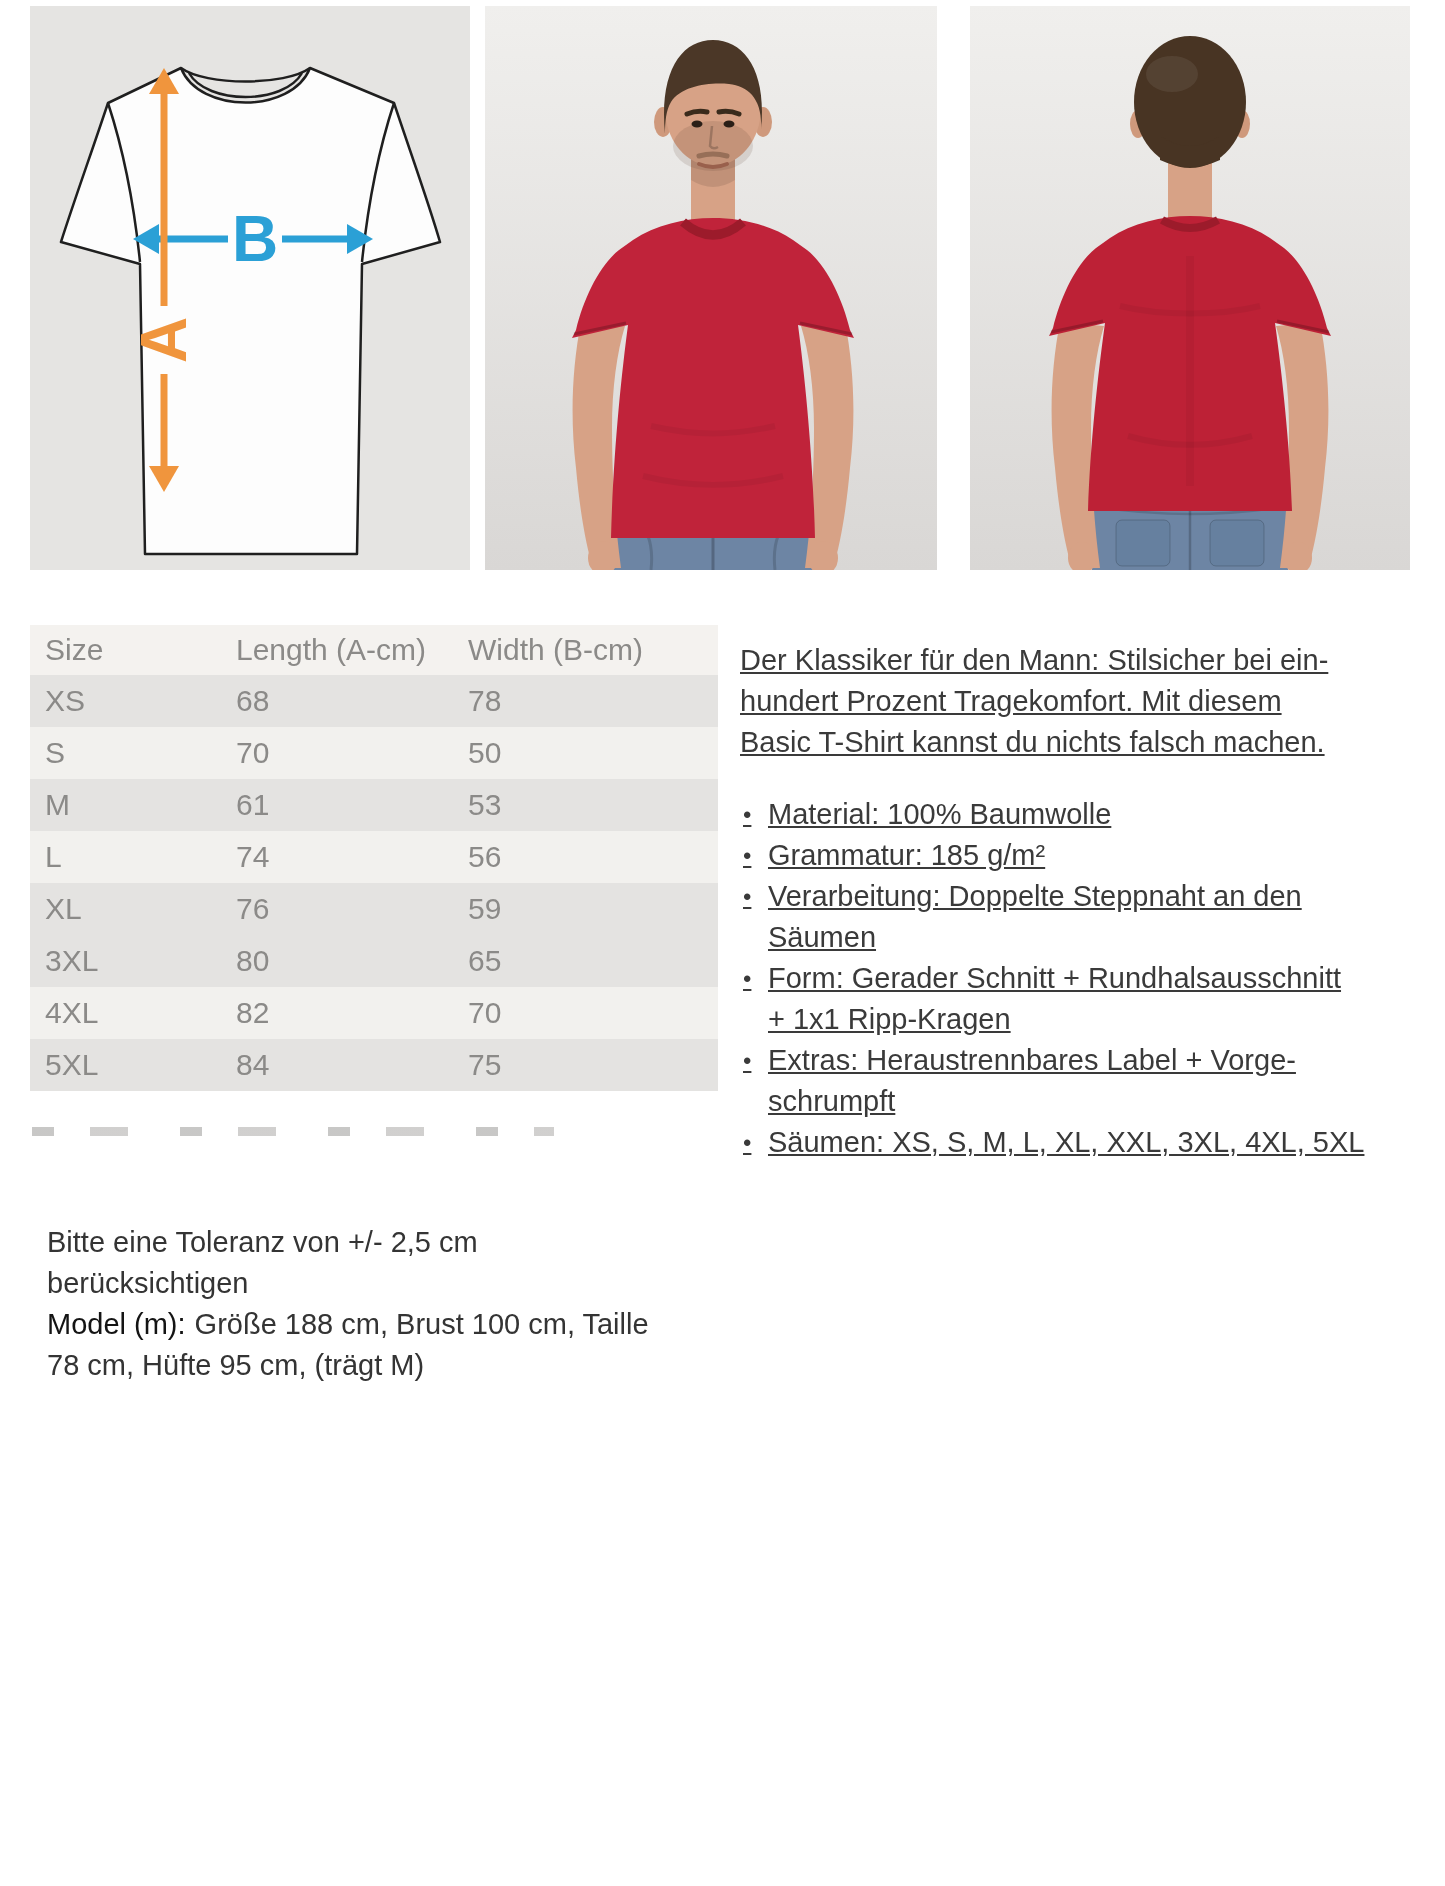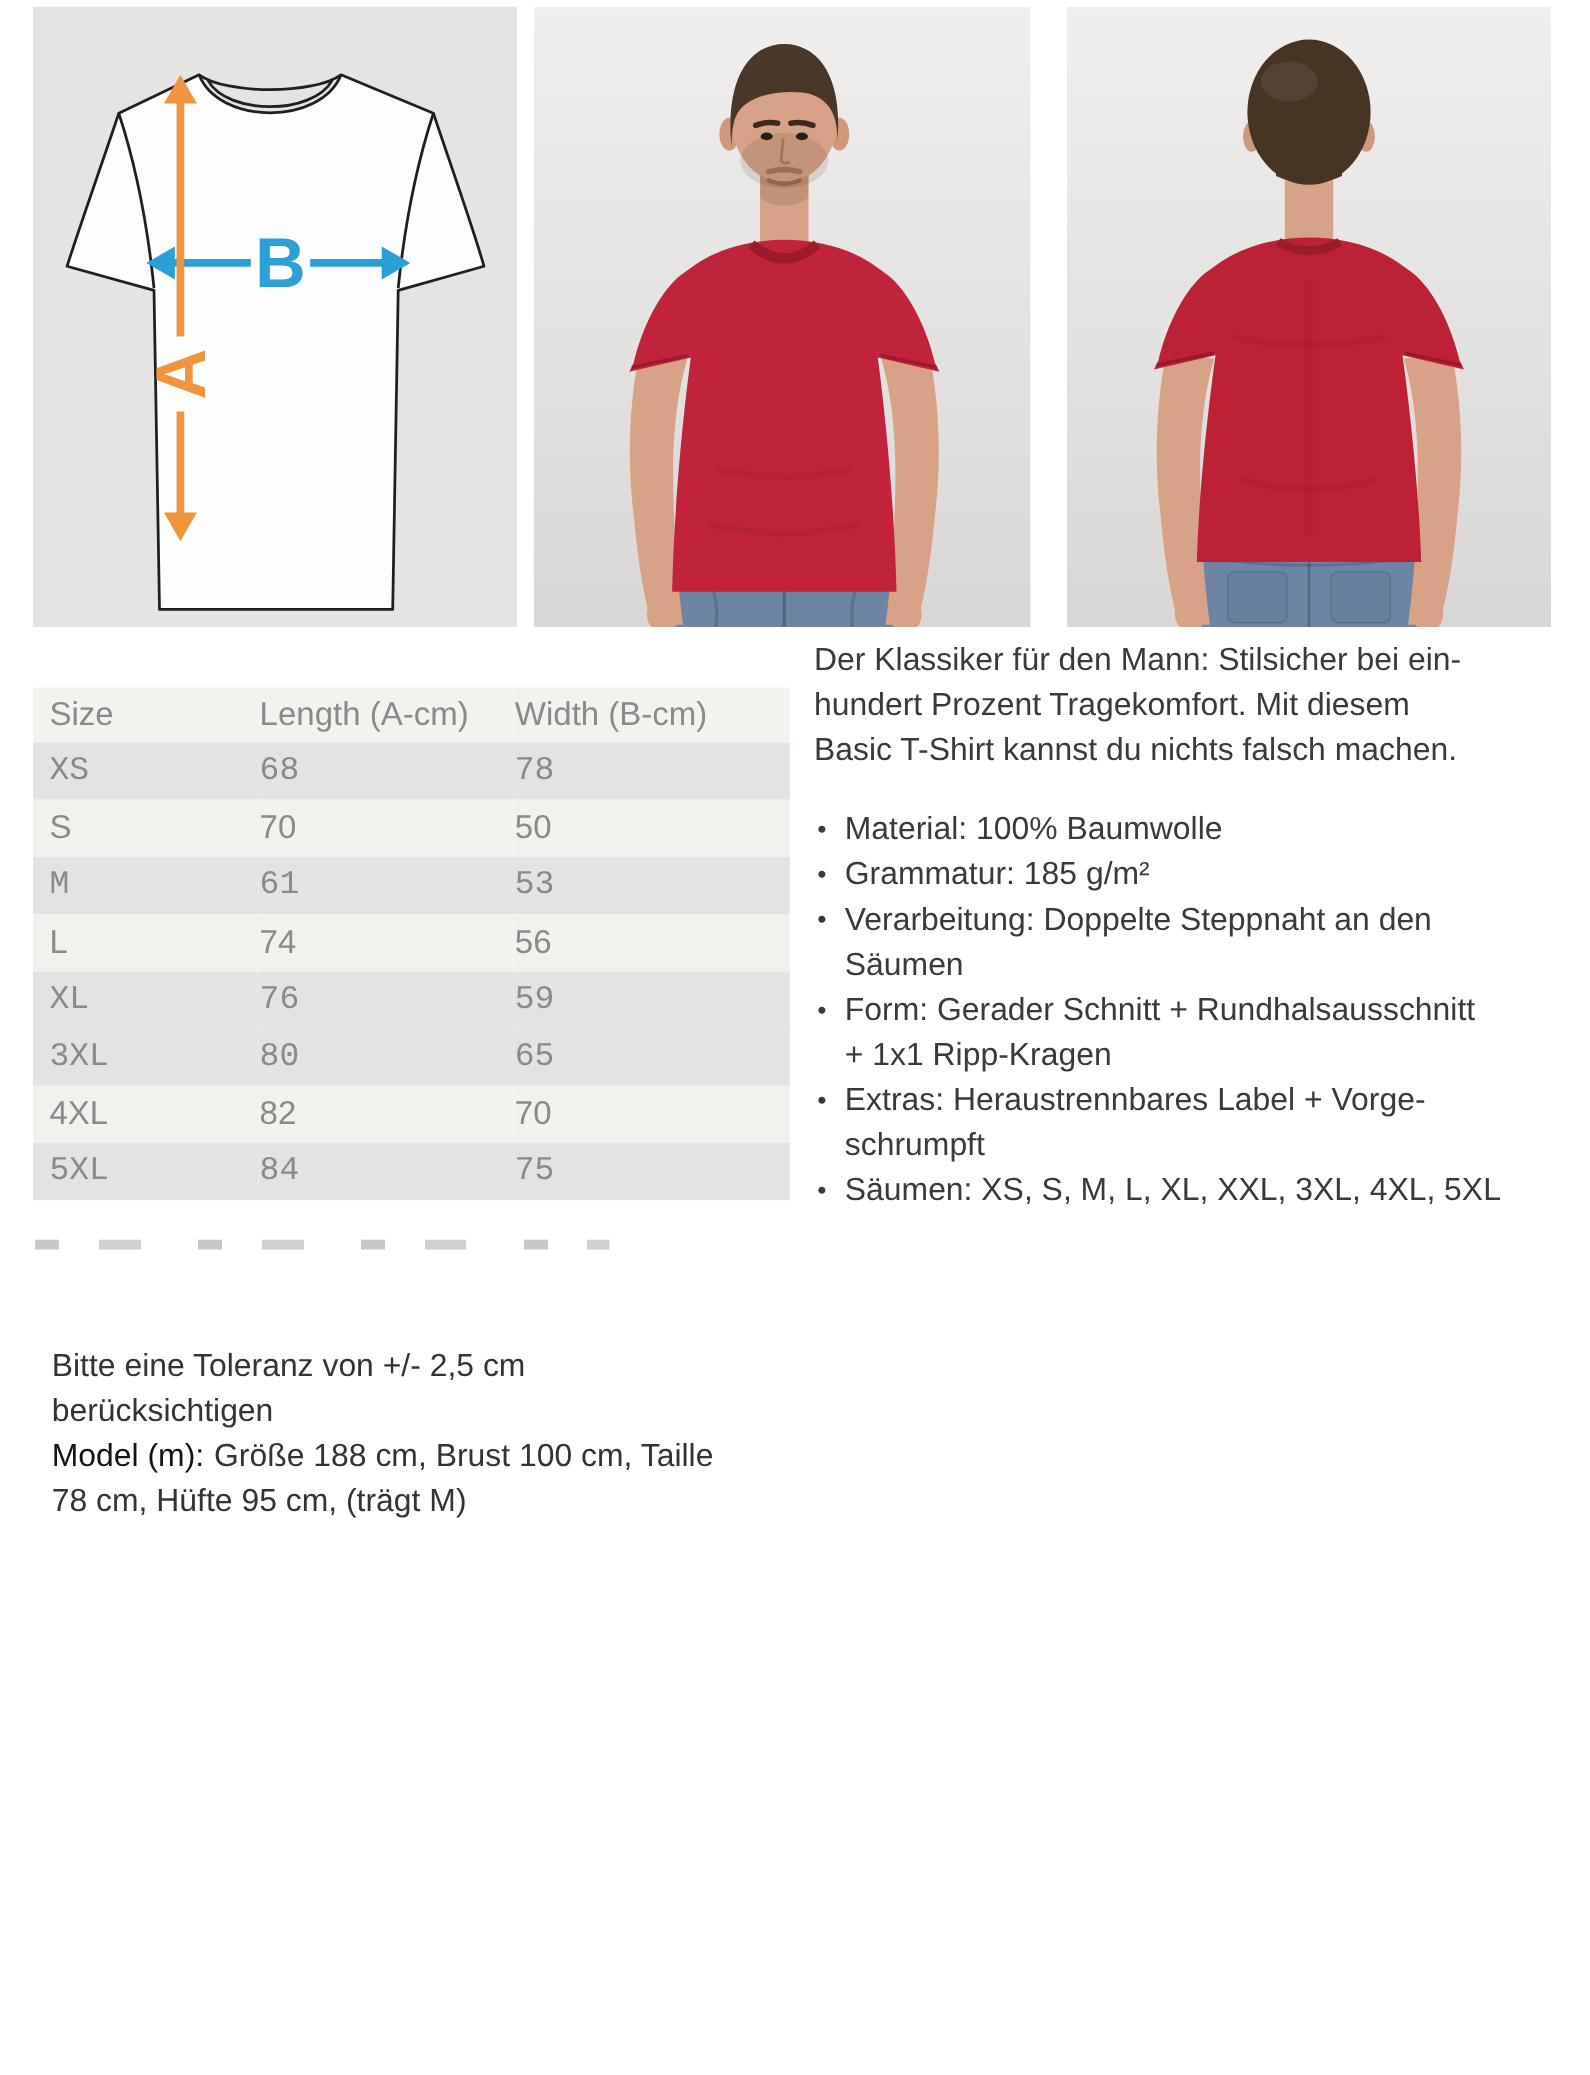--- a/index.html
+++ b/index.html
@@ -13,37 +13,37 @@
   .panel-front{left:485px;width:452px;}
   .panel-back{left:970px;width:440px;}
 
   
   .size-table{position:absolute;left:30px;top:625px;width:688px;border-collapse:collapse;
               font-size:30px;color:#8b8a88;table-layout:fixed;}
   .size-table col.c1{width:205px}.size-table col.c2{width:232px}.size-table col.c3{width:251px}
   .size-table th{height:48px;background:#f4f2ef;font-weight:400;text-align:left;vertical-align:middle;}
   .size-table td{height:50px;vertical-align:middle;}
   .size-table th:first-child,.size-table td:first-child{padding-left:15px;}
-  .size-table tr.dark td{background:#e4e3e1;font-family:Liberation Mono, monospace;}
+  .size-table tr.dark td{background:#e4e3e1;}
   .size-table tr.light td{background:#f2f1ee;}
 
   
   .remnant{position:absolute;left:32px;top:1127px;width:522px;height:9px;opacity:.55;
            background:repeating-linear-gradient(90deg,#9b9a98 0 22px,transparent 22px 58px,
                        #aba9a7 58px 96px,transparent 96px 148px);}
 
   
   .notes{position:absolute;left:47px;top:1222px;width:620px;font-size:29px;line-height:41px;
          color:#343434;}
   .notes p{margin:0;white-space:pre-line;}
   .notes strong{color:#141414;font-weight:400;margin-right:9px;}
 
   
-  .desc{position:absolute;left:740px;top:580px;width:700px;font-size:29px;line-height:41px;
-        color:#3a3a3a;}
+  .desc{position:absolute;left:740px;top:640px;width:700px;font-size:29px;line-height:41px;
+        color:#3a3a3a;text-decoration:underline;}
   .desc .intro{margin:0 0 31px 0;white-space:pre-line;}
   .desc ul{list-style:none;margin:0;padding:0;}
   .desc li{display:grid;grid-template-columns:28px 1fr;}
   .desc .bullet{font-size:24px;line-height:41px;padding-left:3px;color:#3a3a3a;}
   .desc .feature-text{white-space:pre-line;}
 </style>
 </head>
 <body>
 
 <div id="screen">

